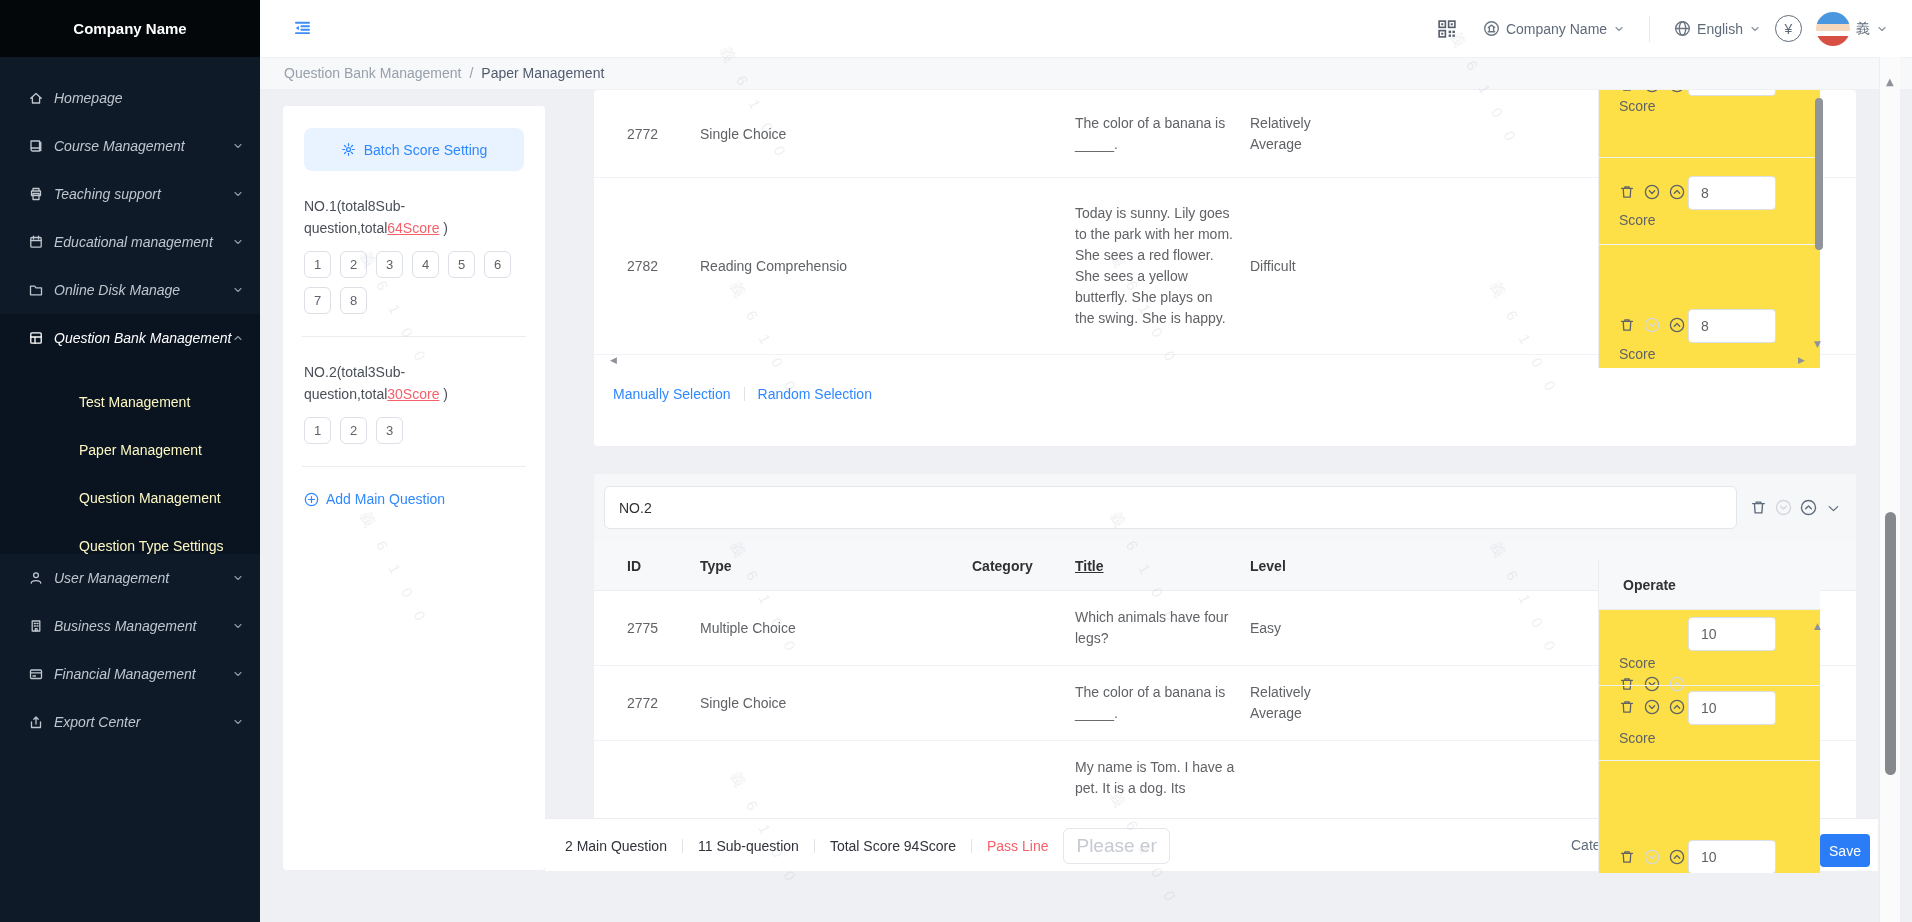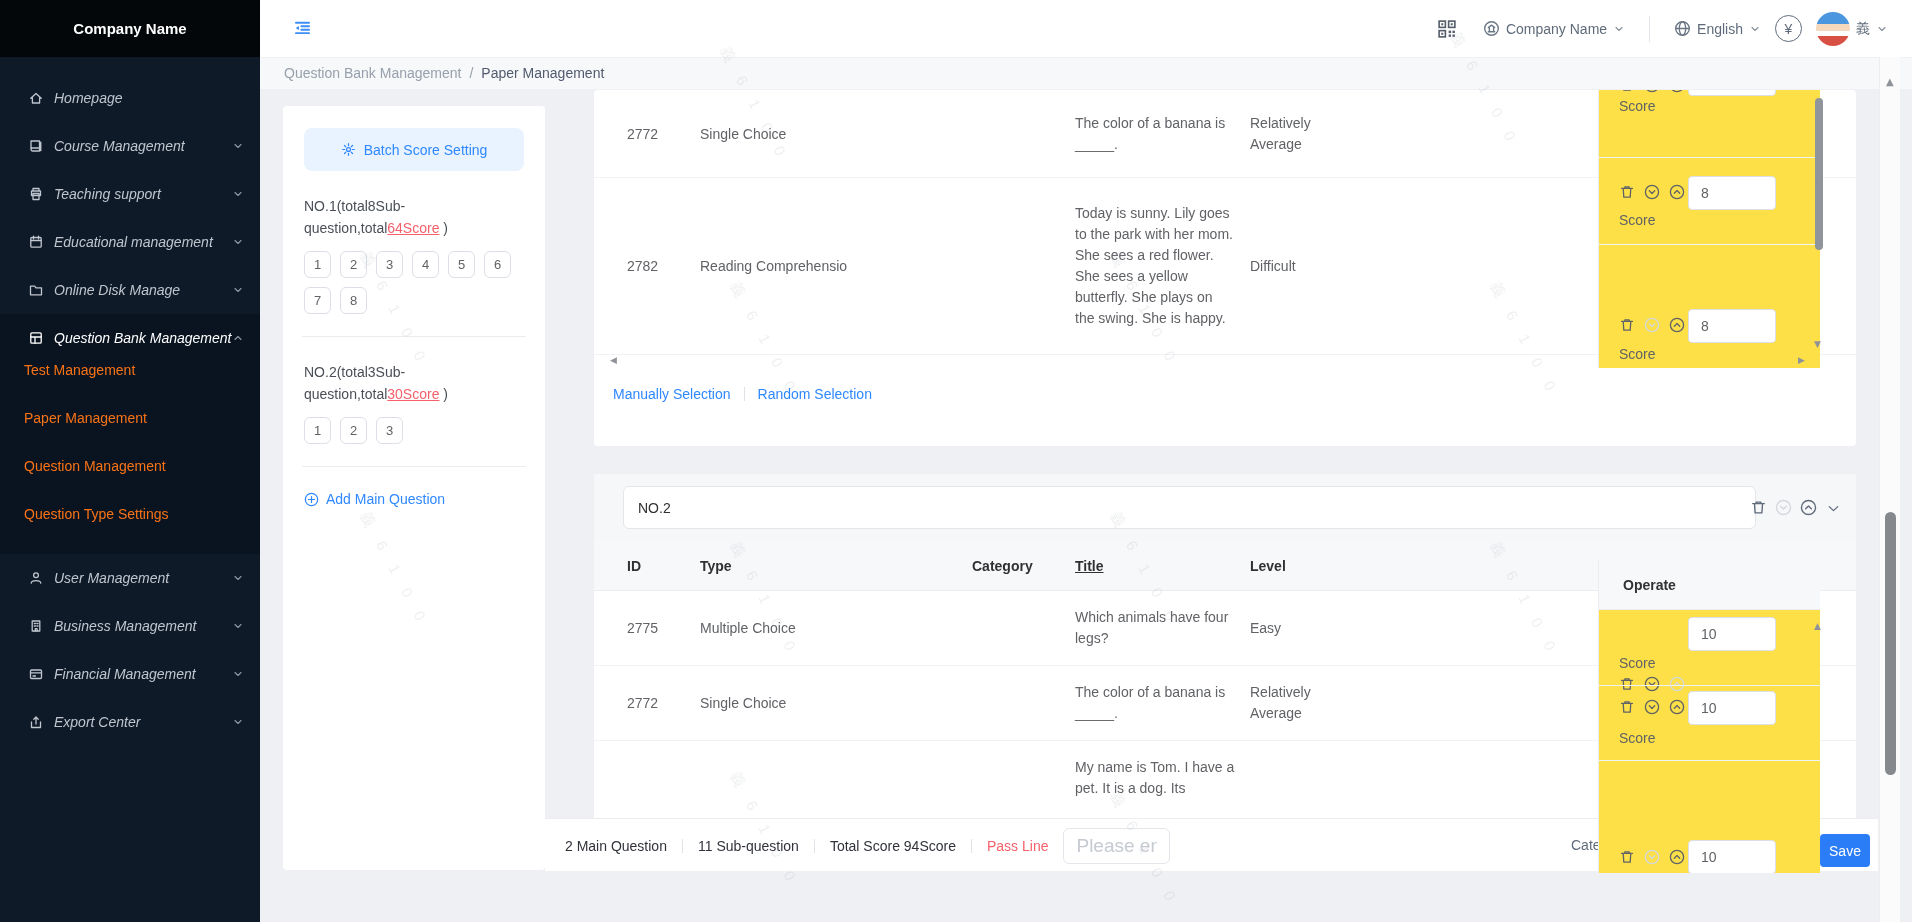--- a/index.html
+++ b/index.html
@@ -16,21 +16,21 @@
   #sidebar { position:absolute; left:0; top:0; width:260px; height:922px; background:#0e1a28; z-index:5; }
   #logo { height:57px; background:#030709; color:#fff; font-weight:bold; font-size:15px;
           display:flex; align-items:center; justify-content:center; }
   #nav { padding-top:17px; }
   .s-item { height:48px; display:flex; align-items:center; padding:0 16px 0 28px; color:#bfc6ce; cursor:pointer;font-style:italic; }
   .s-item .s-ico { width:16px; height:16px; margin-right:10px; flex:none; }
   .s-item .s-lbl { flex:1; white-space:nowrap; overflow:hidden; }
   .s-chev { width:12px; height:12px; color:#8b949e; }
   .s-group { background:#0a1420; }
   .s-group .parent { color:#ffffff; }
-  .s-sub { height:48px; display:flex; align-items:flex-start; padding-left:24px; color:#f97316; cursor:pointer; }
+  .s-sub { height:48px; display:flex; align-items:flex-end; padding-left:79px; color:#fef9c3; cursor:pointer; }
 
   
   #topbar { position:absolute; left:260px; top:0; width:1652px; height:57px; background:#fff; z-index:4;
             box-shadow:0 1px 0 #f0f1f3; }
   #collapse { position:absolute; left:33px; top:19px; width:19px; height:19px; color:#3d8ef7; cursor:pointer; }
   #tb-right { position:absolute; right:24px; top:0; height:57px; display:flex; align-items:center; gap:14px; color:#5f6b7a; }
   .tb-group { display:flex; align-items:center; gap:6px; cursor:pointer; white-space:nowrap; }
   .tb-ico { width:17px; height:17px; color:#6b7685; }
   .qr { width:20px; height:20px; color:#555e6a; margin-right:12px; }
   .tb-div { width:1px; height:26px; background:#e3e6ea; margin:0 10px; }
@@ -70,21 +70,21 @@
   .c-type { width:272px; flex:none; }
   .c-cat { width:103px; flex:none; }
   .c-title { width:175px; flex:none;text-decoration:underline; }
   .c-level { flex:1; }
   .wrap160 { display:inline-block; width:160px; line-height:21px; }
   .wrap100 { display:inline-block; width:100px; line-height:21px; }
   #t2-head { height:50px; background:#f7f8fa; border-bottom:1px solid #ebedf0; font-weight:bold; color:#303133; align-items:center; display:flex; padding-left:33px; }
   
   #s2-strip { height:67px; background:#f6f7f9; position:relative; }
   #s2-name { position:absolute; left:10px; top:12px; width:1133px; height:43px; border:1px solid #e3e6eb; border-radius:6px;
-             background:#fff; padding:0 14px; font-size:14px; color:#303133; outline:none; font-family:inherit;margin-left:19px; }
+             background:#fff; padding:0 14px; font-size:14px; color:#303133; outline:none; font-family:inherit; }
   .strip-ic { position:absolute; top:25px; width:17px; height:17px; color:#5f6b7a; cursor:pointer; }
   .disabled { color:#d4d7de !important; cursor:default; }
 
   
   .op-panel { background:#fde047; border-left:1px solid #ebedf0; }
   #op1 { position:absolute; left:1004px; top:0; width:222px; height:278px; }
   #op2 { position:absolute; left:1598px; top:560px; width:222px; height:313px; z-index:25; overflow:hidden; }
   #op2-head { height:50px; background:#f7f8fa; border-bottom:1px solid #ebedf0; display:flex; align-items:center; padding-left:24px; font-weight:bold; color:#303133; }
   .op-ic { position:absolute; width:16px; height:16px; color:#606266; cursor:pointer; }
   .score-in { position:absolute; width:88px; height:34px; border:1px solid #dcdfe6; border-radius:4px; padding:0 12px;

